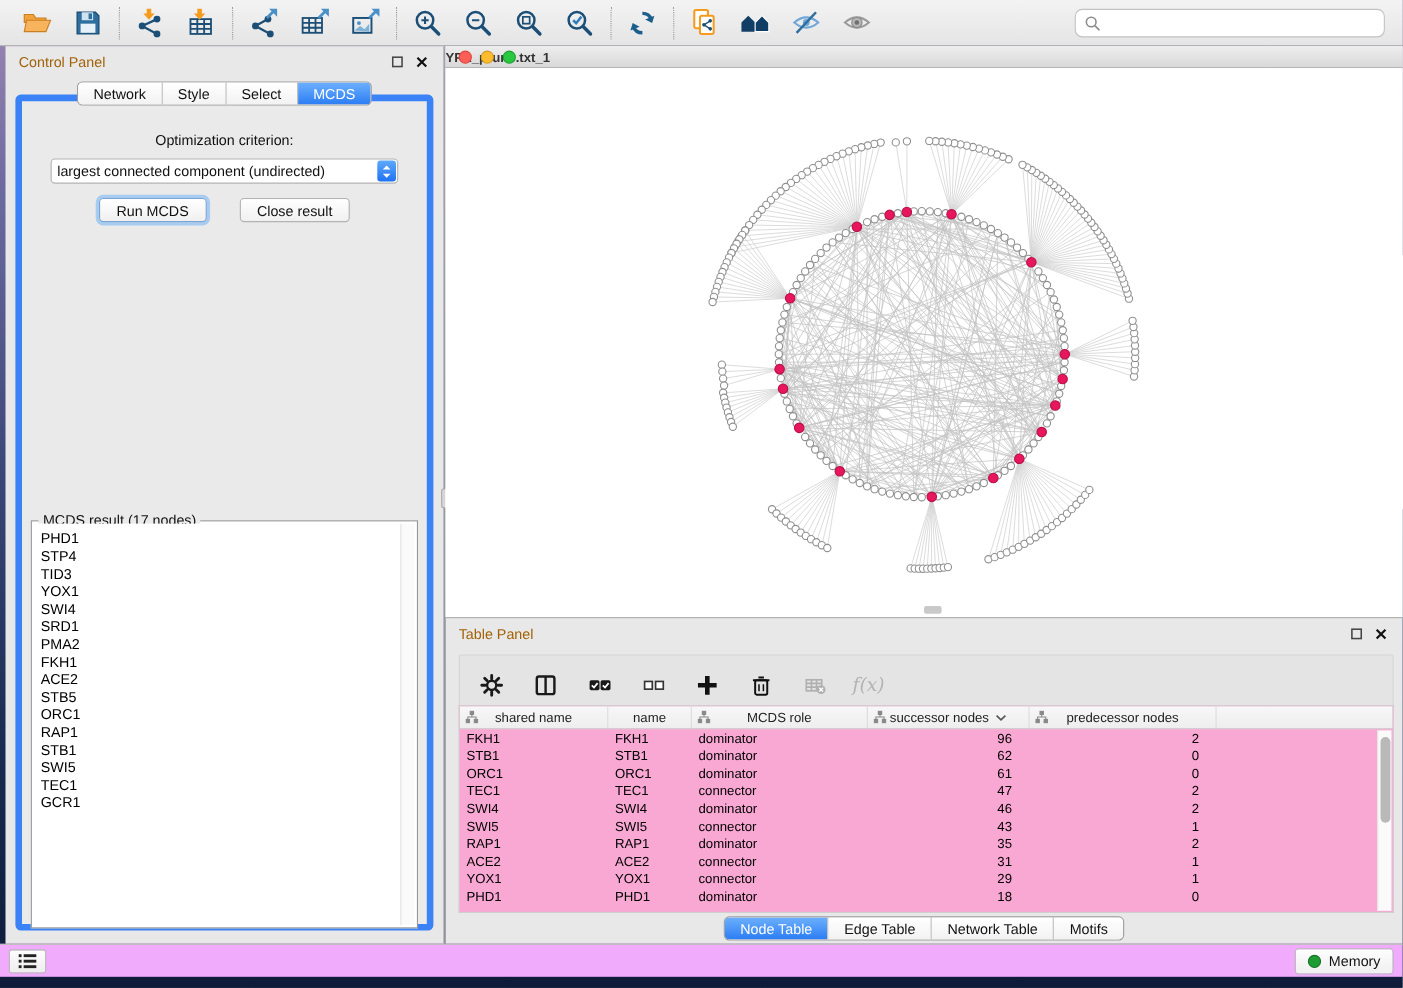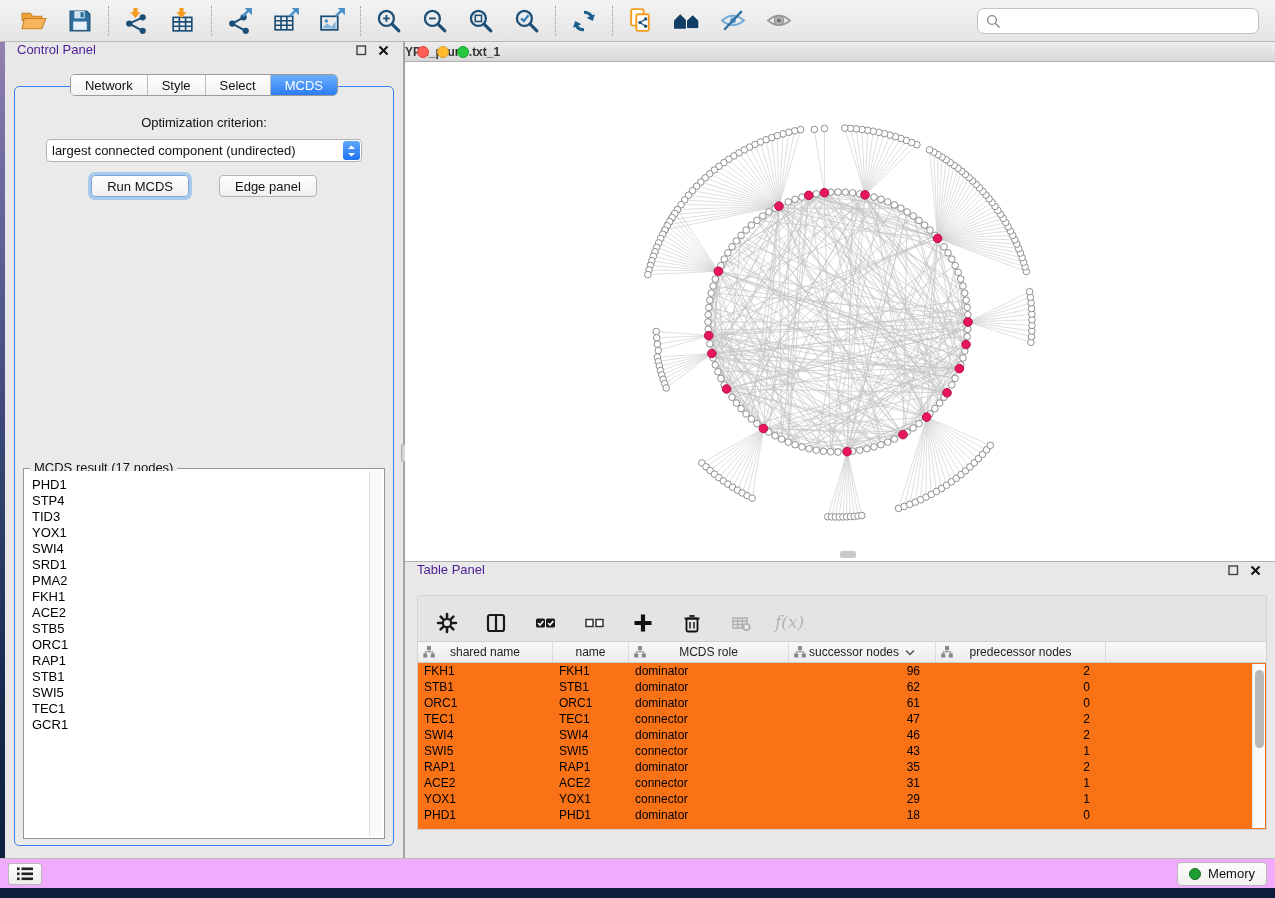--- a/index.html
+++ b/index.html
@@ -13,31 +13,31 @@
   .tb-group{display:flex;align-items:center;gap:14px;padding:0 12px;}
   .tb-sep{width:0;height:30px;border-left:1px dotted #9a9a9a;}
   .tb-btn{width:32px;height:32px;display:flex;align-items:center;justify-content:center;cursor:default;}
   .ic{display:block;}
   .search-box{position:absolute;right:16px;top:8px;width:282px;height:26px;background:#fff;
     border:1px solid #c2c2c2;border-radius:7px;display:flex;align-items:center;padding:0 8px;gap:6px;}
   .search-box input{border:none;outline:none;flex:1;font-size:13px;background:transparent;}
   
   .control-panel{position:absolute;left:5px;top:42px;width:399px;bottom:40px;background:#e8e8e8;
     border-right:1px solid #a9a9a9;}
-  .panel-header{height:28px;display:flex;align-items:flex-start;padding:0 12px;font-size:13px;color:#4c1d95;}
+  .panel-header{height:28px;display:flex;align-items:center;padding:0 12px;font-size:13px;color:#a16207;}
   .panel-header .spacer{flex:1;}
   .win-btn{width:16px;height:16px;display:flex;align-items:center;justify-content:center;margin-left:6px;}
   .seg{display:inline-flex;border:1px solid #9b9b9b;border-radius:5px;overflow:hidden;background:#fff;
     height:22px;font-size:13px;}
   .seg-item{padding:0 14px;display:flex;align-items:center;background:linear-gradient(#ffffff,#f2f2f2);
     color:#111;border-left:1px solid #bcbcbc;cursor:default;}
   .seg-item:first-child{border-left:none;}
   .seg-item.selected{background:linear-gradient(#6cb0fc,#2c7df5);color:#fff;}
   .cp-tabs{position:absolute;top:32px;left:0;right:0;display:flex;justify-content:center;z-index:3;}
-  .cp-body{position:absolute;top:44px;left:9px;right:9px;bottom:12px;border:1px solid #3b82f6;
+  .cp-body{position:absolute;top:44px;left:9px;right:9px;bottom:12px;border:6px solid #3b82f6;
     border-radius:5px;background:#eaeaea;}
   .opt-label{text-align:center;margin-top:28px;font-size:13px;color:#111;}
   .opt-select{position:relative;margin:9px auto 0;width:316px;height:23px;background:#fff;
     border:1px solid #b3b3b3;border-radius:4px;font-size:13px;display:flex;align-items:center;
     padding-left:5px;color:#111;}
   .opt-stepper{position:absolute;right:1px;top:1px;bottom:1px;width:17px;border-radius:3px;
     background:linear-gradient(#5fa9fb,#1f72f3);display:flex;align-items:center;justify-content:center;}
   .buttons-row{display:flex;justify-content:center;gap:30px;margin-top:13px;}
   .btn{height:22px;padding:0 15px;background:linear-gradient(#ffffff,#f0f0f0);border:1px solid #b3b3b3;
     border-radius:4px;font-size:13px;display:flex;align-items:center;color:#111;cursor:default;}
@@ -59,21 +59,21 @@
     display:flex;align-items:center;justify-content:flex-start;font-size:12px;font-weight:bold;color:#333;}
   .traffic{position:absolute;left:12px;top:4px;display:flex;gap:8px;}
   .light{width:12px;height:12px;border-radius:50%;}
   .nw-canvas{position:absolute;left:0;top:20px;right:0;bottom:0;background:#fff;}
   .h-divider-thumb{position:absolute;left:435px;bottom:3px;width:16px;height:7px;background:#c9c9c9;border-radius:2px;}
   
   .table-panel{position:absolute;left:405px;top:561px;right:0;bottom:40px;background:#e8e8e8;
     border-top:1px solid #b0b0b0;}
   .tp-toolbar{position:absolute;left:12px;right:8px;top:33px;height:56px;background:#e4e4e4;
     border:1px solid #d4d4d4;border-radius:2px;display:flex;align-items:center;gap:17px;padding:0 13px;}
-  .tp-table{position:absolute;left:12px;right:8px;top:79px;bottom:28px;background:#f97316;
+  .tp-table{position:absolute;left:12px;right:8px;top:79px;bottom:28px;background:#f9a8d4;
     border:1px solid #cfcfcf;overflow:hidden;}
   .thead{display:grid;grid-template-columns:135px 76px 160px 147px 170px 1fr;height:21px;
     background:linear-gradient(#f7f7f7,#eeeeee);border-bottom:1px solid #cfcfcf;font-size:12px;color:#222;}
   .th{display:flex;align-items:center;justify-content:center;gap:6px;border-right:1px solid #dcdcdc;
     position:relative;padding:0 4px;cursor:default;}
   .th .h-icon{position:absolute;left:5px;top:4px;}
   .th:last-child{border-right:none;}
   .trow{display:grid;grid-template-columns:135px 76px 160px 147px 170px 1fr;height:16px;font-size:12px;color:#000;}
   .td{padding:0 6px;display:flex;align-items:center;overflow:hidden;white-space:nowrap;}
   .td.num{justify-content:flex-end;padding-right:16px;}
@@ -316,21 +316,21 @@
       <span>largest connected component (undirected)</span>
       <span class="opt-stepper">
           <svg class="ic" width="11" height="14" viewBox="0 0 11 14">
             <path d="M2 5 l3.5 -3.5 3.5 3.5 z" fill="#fff"></path>
             <path d="M2 9 l3.5 3.5 3.5 -3.5 z" fill="#fff"></path>
           </svg>
         </span>
     </div>
     <div class="buttons-row">
       <div class="btn focused">Run MCDS</div>
-      <div class="btn">Edge panel</div>
+      <div class="btn">Close result</div>
     </div>
     <div class="result-group">
       <div class="result-legend">MCDS result (17 nodes)</div>
       <div class="result-list">
           <div>PHD1</div>
           <div>STP4</div>
           <div>TID3</div>
           <div>YOX1</div>
           <div>SWI4</div>
           <div>SRD1</div>
@@ -1337,20 +1337,28 @@
           <div class="td">dominator</div>
           <div class="td num">18</div>
           <div class="td num">0</div>
           <div class="td"></div>
         </div>
       </div>
     <div class="tp-vscroll">
         <div class="tp-vthumb"></div>
       </div>
   </div>
+  <div class="tp-tabs">
+    <div class="seg">
+      <div class="seg-item selected">Node Table</div>
+      <div class="seg-item">Edge Table</div>
+      <div class="seg-item">Network Table</div>
+      <div class="seg-item">Motifs</div>
+    </div>
+  </div>
 </div>
 
 <div class="status-bar">
   <div class="sb-btn">
     <span>
         <svg class="ic" width="20" height="18" viewBox="0 0 20 18">
           <g fill="#222">
             <rect x="2" y="2.5" width="2.6" height="2.6"></rect>
             <rect x="6.5" y="2.5" width="11.5" height="2.6"></rect>
             <rect x="2" y="7.5" width="2.6" height="2.6"></rect>

